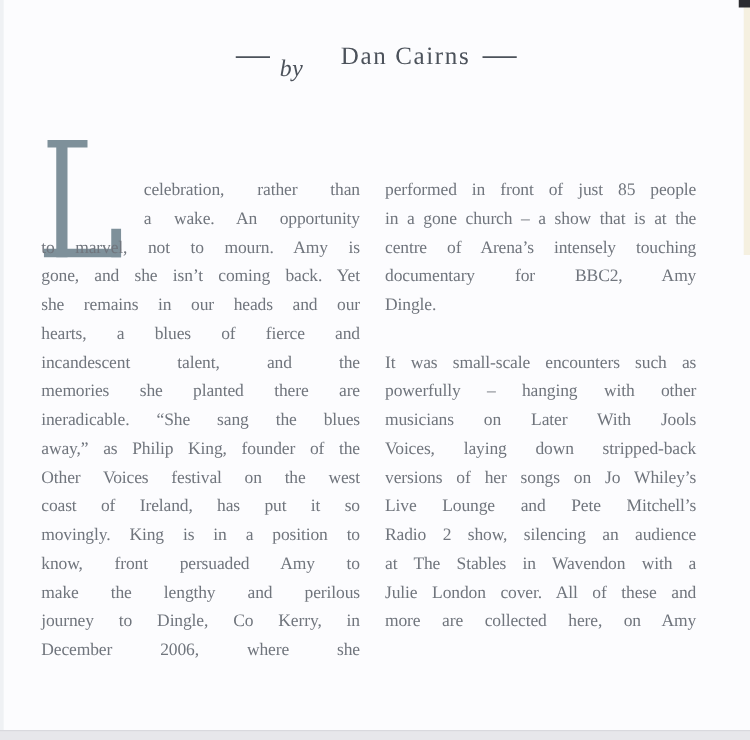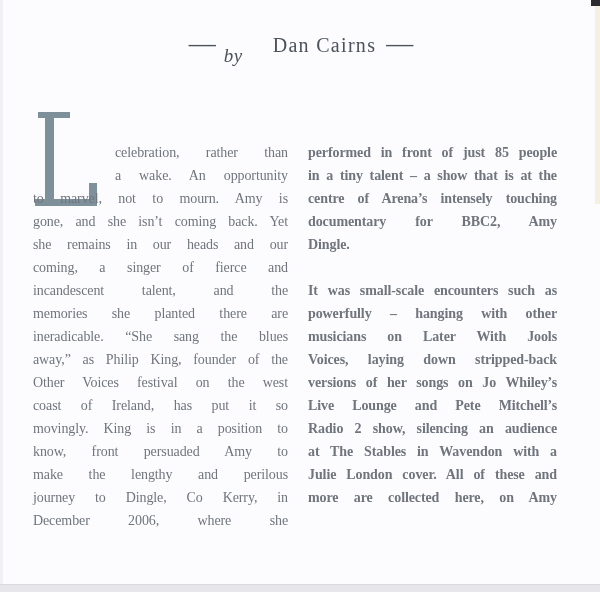--- a/index.html
+++ b/index.html
@@ -38,21 +38,21 @@
   }
   
   .col {
     position: absolute; top: 141px;
     color: #70757d;
     font-size: 14px;
     letter-spacing: -0.1px;
     word-spacing: -0.5px;
   }
   .col-left  { left: 33px;  width: 255px; }
-  .col-right { left: 308px; width: 249px; font-weight: bold; }
+  .col-right { left: 308px; width: 249px; }
   .line {
     height: 23px; line-height: 23px;
     white-space: nowrap;
     text-align: justify;
     text-align-last: justify;
   }
   .line.indent { padding-left: 82px; }
   .line.end    { text-align-last: left; }
   .line.blank  { }
   
@@ -91,36 +91,36 @@
     <rect x="0" y="87" width="62" height="7"></rect>
     <rect x="54" y="71" width="8" height="23"></rect>
   </svg>
 
   <div class="col col-left">
       <div class="line indent">celebration, rather than</div>
       <div class="line indent">a wake. An opportunity</div>
       <div class="line">to marvel, not to mourn. Amy is</div>
       <div class="line">gone, and she isn’t coming back. Yet</div>
       <div class="line">she remains in our heads and our</div>
-      <div class="line">coming, a singer of fierce and</div>
+      <div class="line">hearts, a blues of fierce and</div>
       <div class="line">incandescent talent, and the</div>
       <div class="line">memories she planted there are</div>
       <div class="line">ineradicable. “She sang the blues</div>
       <div class="line">away,” as Philip King, founder of the</div>
       <div class="line">Other Voices festival on the west</div>
       <div class="line">coast of Ireland, has put it so</div>
       <div class="line">movingly. King is in a position to</div>
       <div class="line">know, front persuaded Amy to</div>
       <div class="line">make the lengthy and perilous</div>
       <div class="line">journey to Dingle, Co Kerry, in</div>
       <div class="line">December 2006, where she</div>
     </div>
   <div class="col col-right">
       <div class="line">performed in front of just 85 people</div>
-      <div class="line">in a tiny talent – a show that is at the</div>
+      <div class="line">in a gone church – a show that is at the</div>
       <div class="line">centre of Arena’s intensely touching</div>
       <div class="line">documentary for BBC2, Amy</div>
       <div class="line end">Dingle.</div>
       <div class="line blank"></div>
       <div class="line">It was small-scale encounters such as</div>
       <div class="line">powerfully – hanging with other</div>
       <div class="line">musicians on Later With Jools</div>
       <div class="line">Voices, laying down stripped-back</div>
       <div class="line">versions of her songs on Jo Whiley’s</div>
       <div class="line">Live Lounge and Pete Mitchell’s</div>

